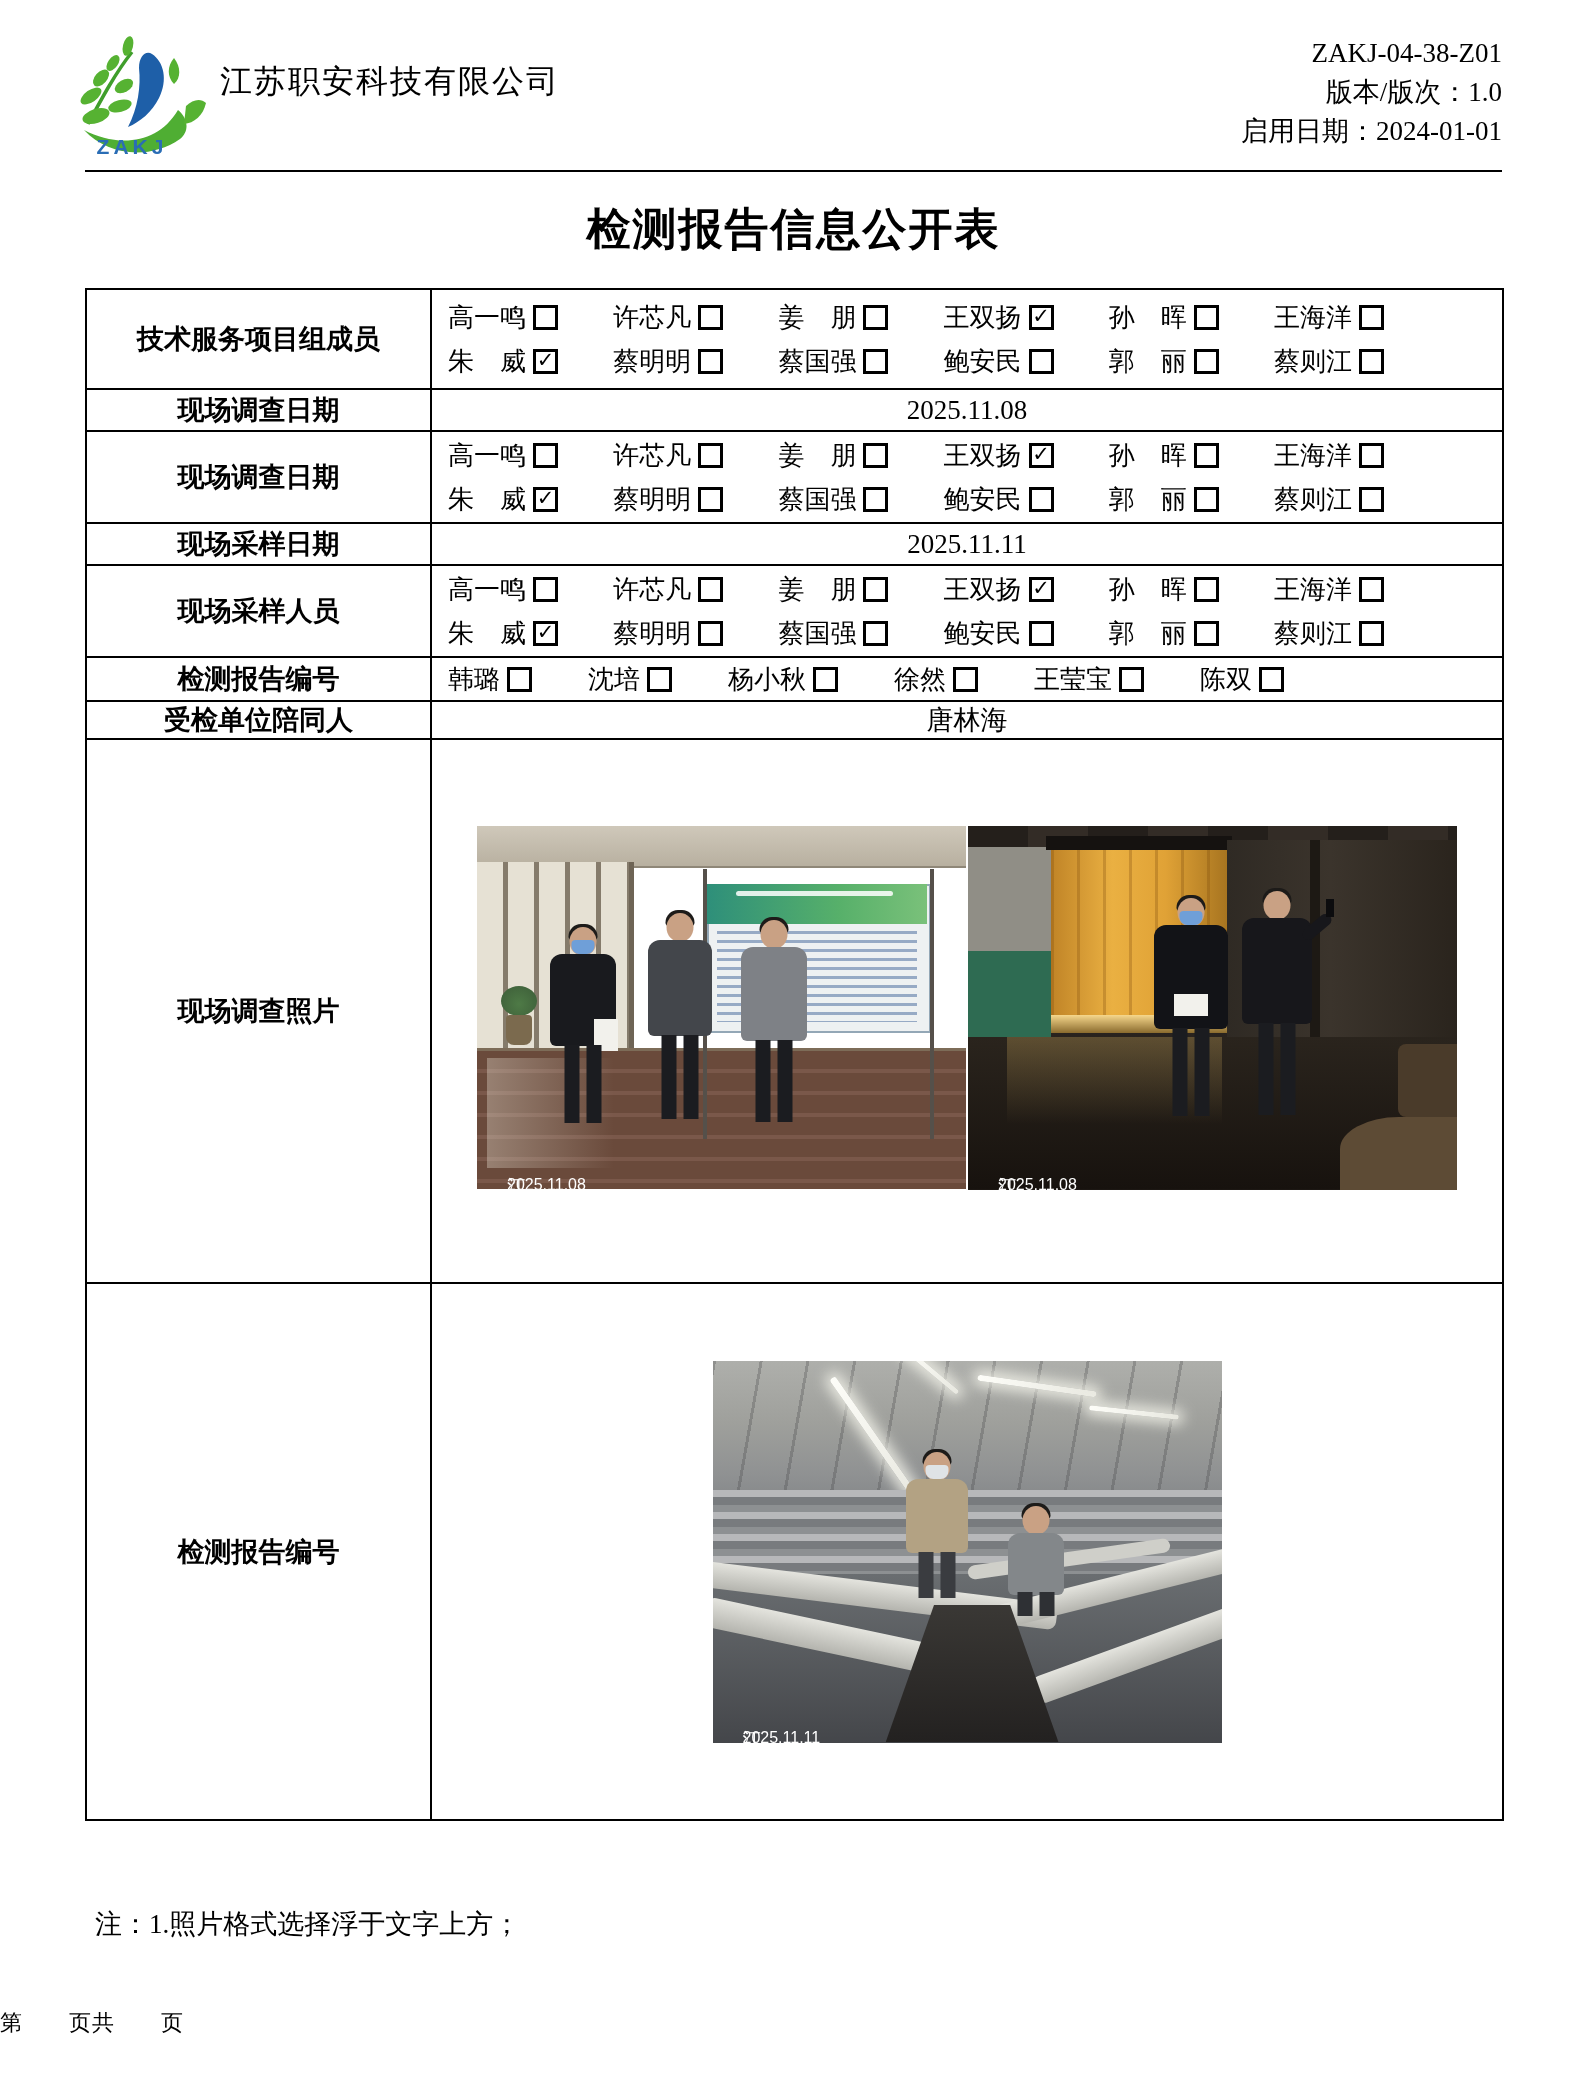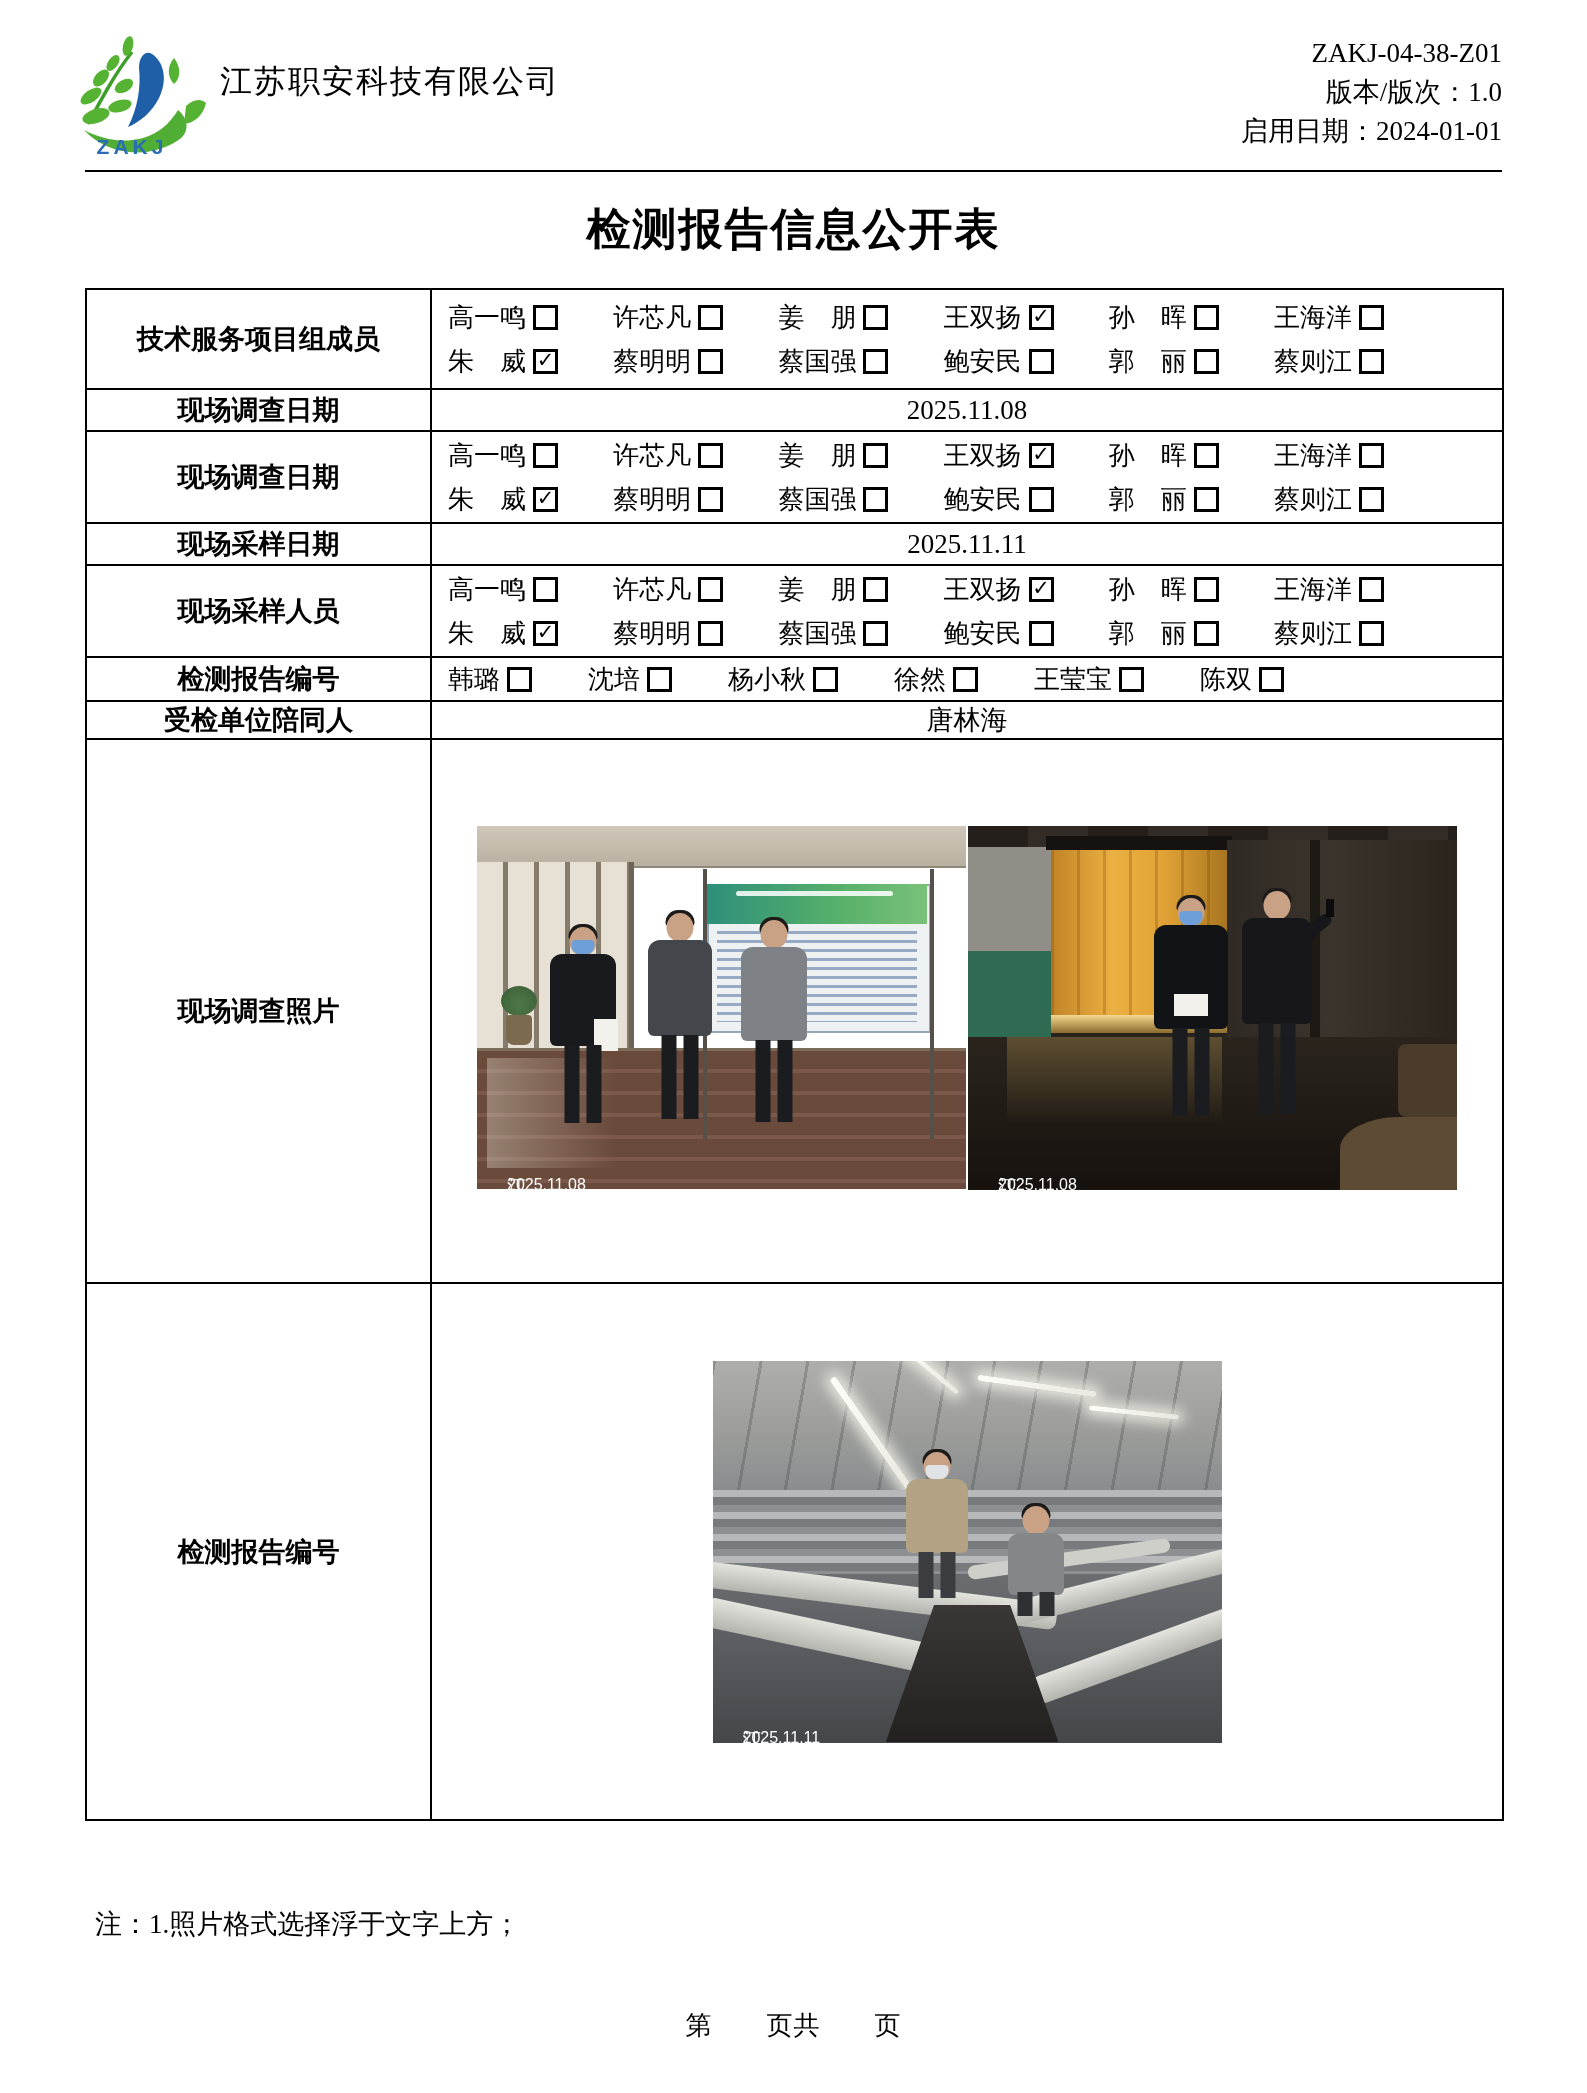--- a/index.html
+++ b/index.html
@@ -102,21 +102,21 @@
   .ph3 .b1{left:-4%;top:58%;width:72%;height:26px;transform:rotate(7deg);}
   .ph3 .b2{left:-2%;top:70%;width:60%;height:30px;transform:rotate(12deg);}
   .ph3 .b3{left:55%;top:56%;width:52%;height:24px;transform:rotate(-14deg);}
   .ph3 .b4{left:62%;top:72%;width:48%;height:28px;transform:rotate(-20deg);}
   .ph3 .b5{left:50%;top:50%;width:40%;height:14px;transform:rotate(-8deg);background:#cfcfc9;}
   .ph3 .aisle{left:34%;top:64%;width:34%;height:36%;background:linear-gradient(180deg,#3a3835,#232120);
               clip-path:polygon(28% 0,72% 0,100% 100%,0 100%);}
 
   
   .note{position:absolute;left:95px;top:1906px;font-size:27px;}
-  .page-footer{position:absolute;left:0;top:2008px;width:100%;text-align:center;font-size:26px;letter-spacing:1px;}
+  .page-footer{position:absolute;left:0;top:2008px;width:100%;font-size:22px;letter-spacing:1px;}
 </style>
 </head>
 <body>
 
 <div class="page">
 
   <svg class="logo" viewBox="0 0 150 132" xmlns="http://www.w3.org/2000/svg">
     <path d="M22 104 C 56 122, 96 118, 116 84 C 127 93, 127 106, 118 113 C 88 134, 46 130, 22 104 Z" fill="#4fae33"></path>
     <path d="M124 80 C 131 73, 139 72, 144 77 C 141 90, 132 97, 122 98 Z" fill="#56b232"></path>
     <path d="M90 28 C 102 36, 106 54, 97 72 C 90 86, 78 96, 66 101 C 76 82, 79 60, 77 42 C 77 30, 84 24, 90 28 Z" fill="#1e5fa8"></path>

